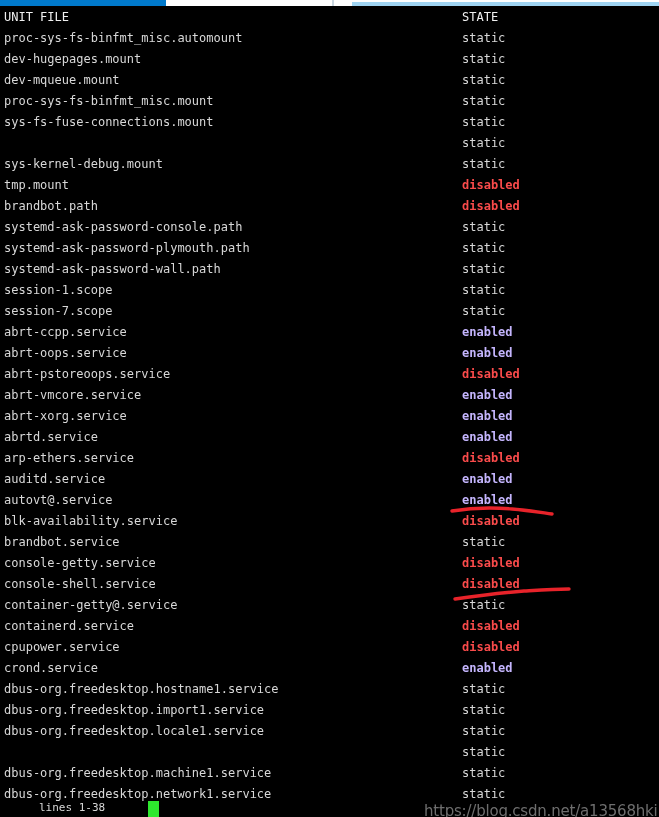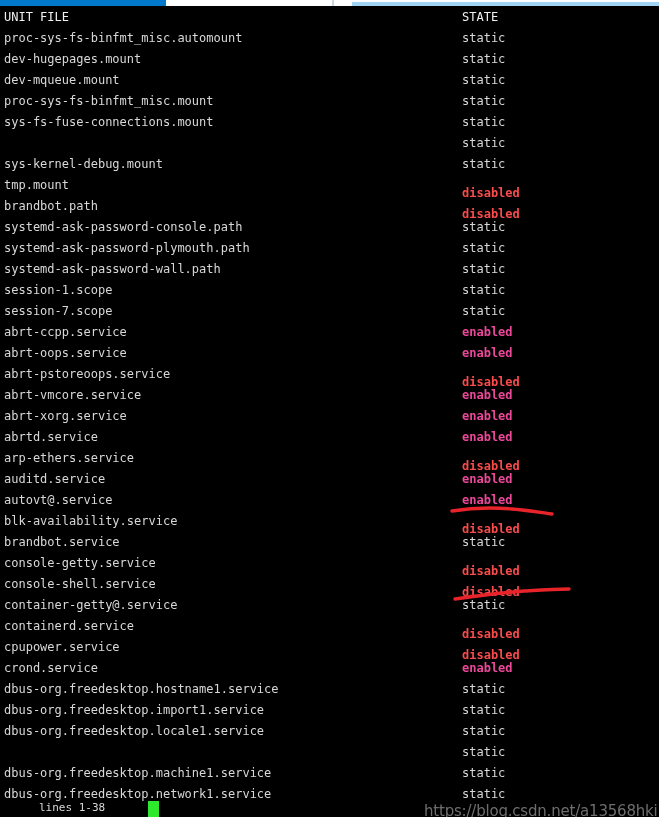--- a/index.html
+++ b/index.html
@@ -68,22 +68,22 @@
     left: 4px;
     top: 0;
     color: #d8d8d8;
   }
   .unit-state {
     position: absolute;
     left: 462px;
     top: 0;
   }
   .state-static   { color: #d8d8d8; font-weight: normal; text-align: right; }
-  .state-enabled  { color: #ec4899; font-weight: bold; text-align: center; }
-  .state-disabled { color: #fa4b4b; font-weight: bold; margin-top: 8px; }
+  .state-enabled  { color: #c4b5fd; font-weight: bold; text-align: center; }
+  .state-disabled { color: #fa4b4b; font-weight: bold; }
 
   .header-row .unit-name,
   .header-row .unit-state {
     color: #f0f0f0;
   }
 
   
   #status-line {
     position: absolute;
     left: 0;

